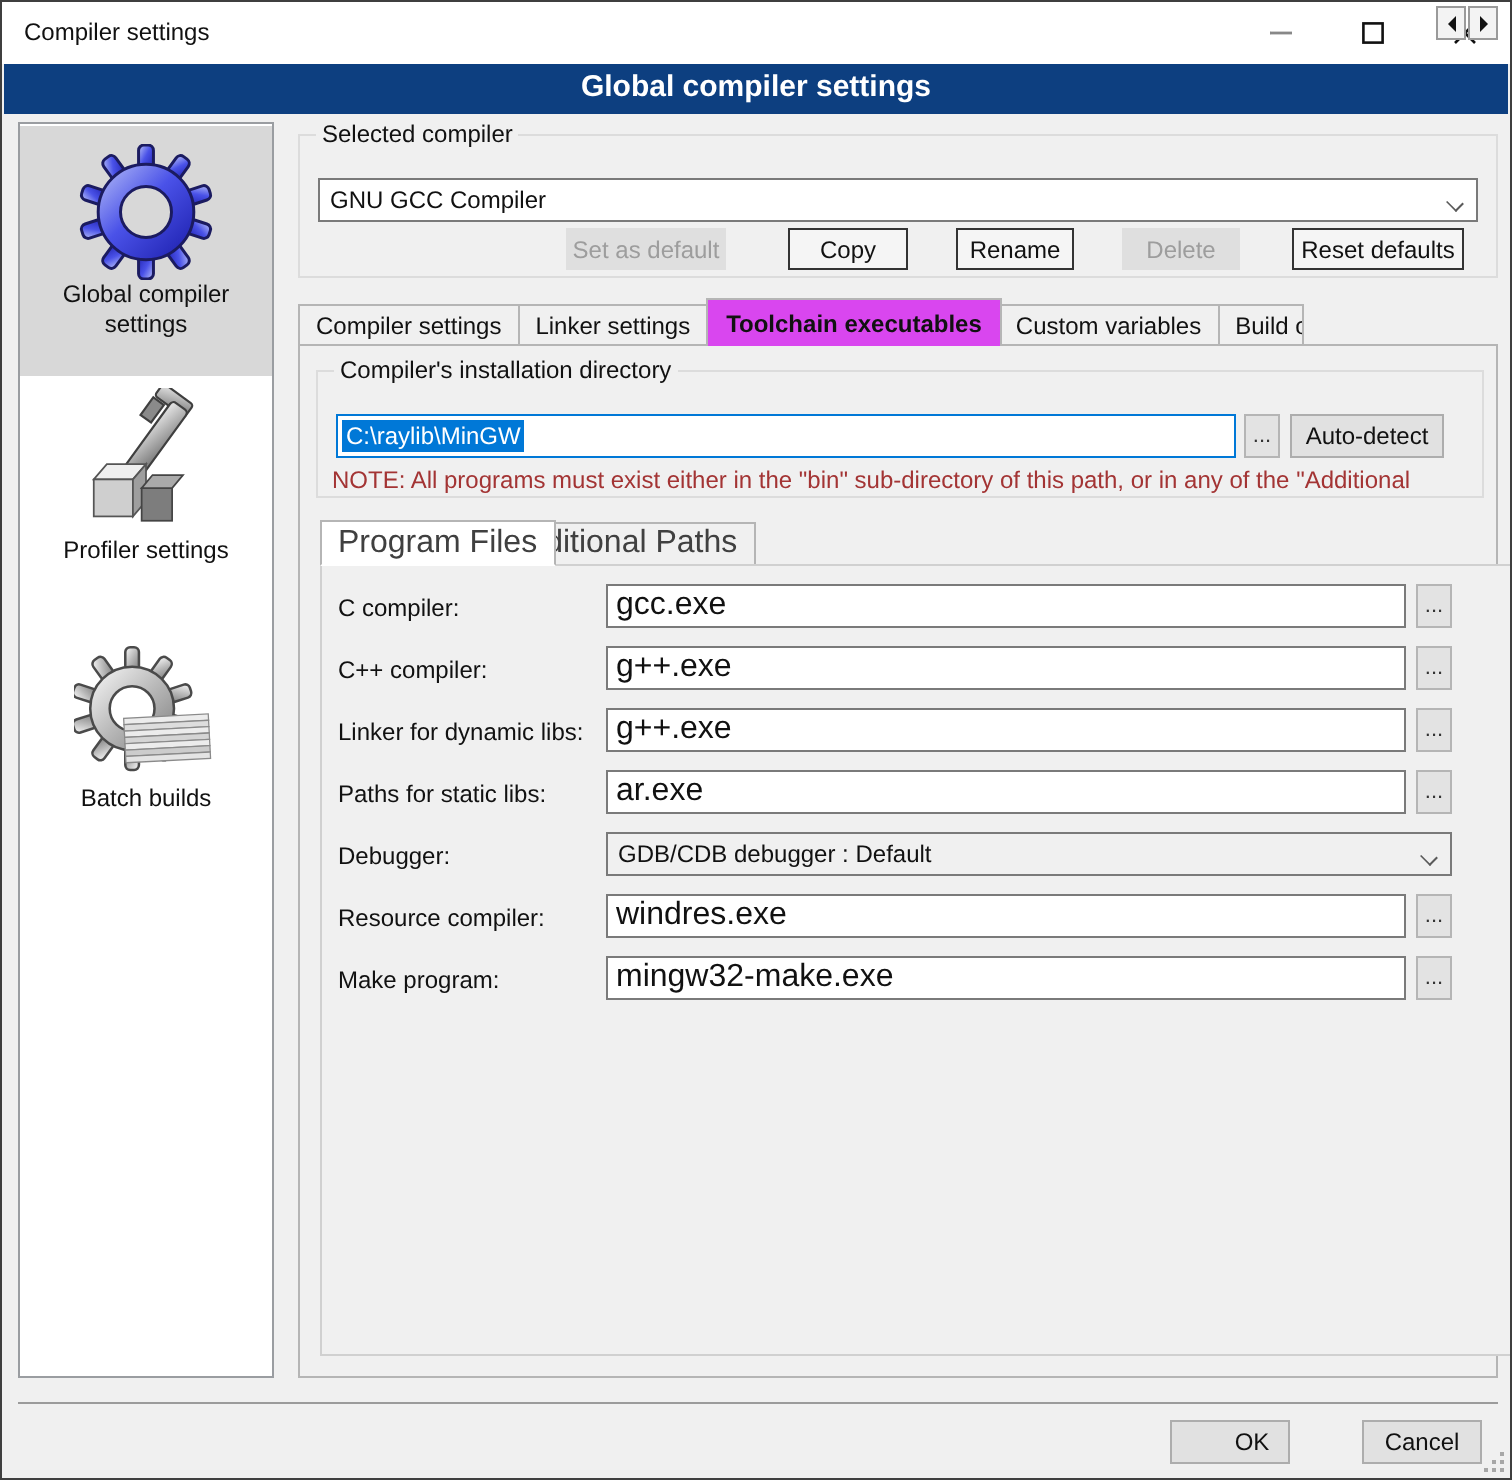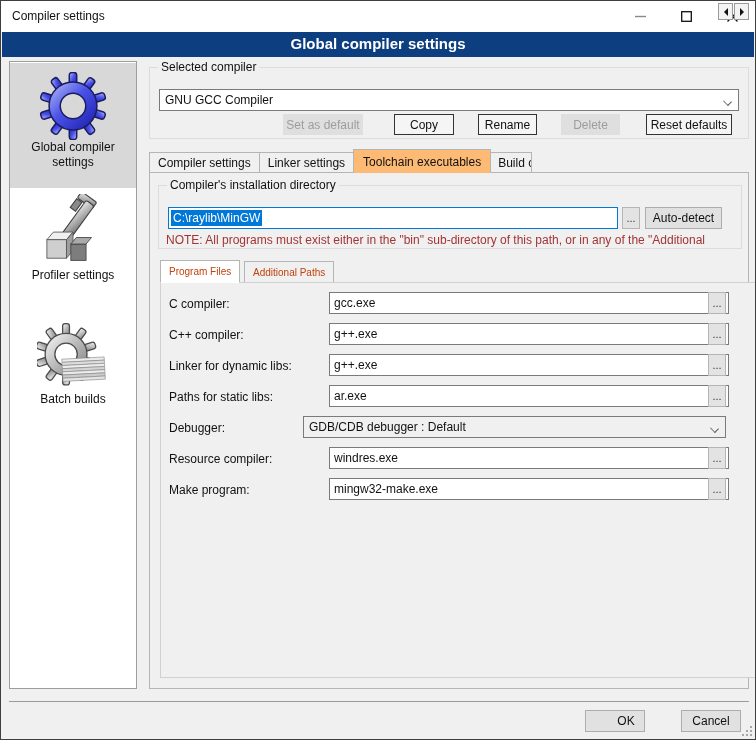--- a/index.html
+++ b/index.html
@@ -41,42 +41,42 @@
   .btn.disabled{background:#dfdfdf;border-color:#dfdfdf;color:#9d9d9d;}
   .btn.soft{background:#e1e1e1;border:1px solid #adadad;}
   .browse{position:absolute;width:18px;height:22px;background:#e3e3e3;border:1px solid #b5b5b5;font-size:11px;color:#333;
           display:flex;align-items:center;justify-content:center;padding:0;}
 
   
   .tabstrip{position:absolute;left:148px;top:149px;height:23px;display:flex;align-items:flex-end;}
   .tab{height:21px;background:#f0f0f0;border:1px solid #b5b5b5;border-left:none;font-size:12px;color:#111;
        display:flex;align-items:center;padding:0 8px;white-space:nowrap;}
   .tab:first-child{border-left:1px solid #b5b5b5;}
-  .tab.active{height:24px;background:#fdba74;border:1px solid #b5b5b5;border-bottom:none;position:relative;z-index:3;margin:0 -1px;padding:0 9px;}
+  .tab.active{height:24px;background:#d946ef;border:1px solid #b5b5b5;border-bottom:none;position:relative;z-index:3;margin:0 -1px;padding:0 9px;font-weight:bold;}
   .tab.clip{width:42px;overflow:hidden;padding-right:0;}
   .tab-arrow{position:absolute;top:2px;width:15px;height:17px;background:#f3f3f3;border:1px solid #9a9a9a;padding:0;}
   .tri{display:block;margin:0 auto;width:0;height:0;border-top:4px solid transparent;border-bottom:4px solid transparent;}
   .tri.left{border-right:4px solid #111;}
   .tri.right{border-left:4px solid #111;}
 
   .tabpage{position:absolute;left:148px;top:171px;width:600px;height:517px;background:#f0f0f0;border:1px solid #b5b5b5;}
 
   
   .dir-input{position:absolute;height:22px;background:#ffffff;border:1px solid #0078d7;display:flex;align-items:center;padding-left:2px;font-size:12px;}
   .dir-input .sel{background:#0078d7;color:#ffffff;padding:1px 2px;}
   .note{position:absolute;font-size:12px;color:#a33434;white-space:nowrap;overflow:hidden;}
 
   
-  .subtab{position:absolute;height:22px;background:#f0f0f0;border:1px solid #b5b5b5;font-size:10px;color:#c2410c;
+  .subtab{position:absolute;height:22px;background:#f0f0f0;border:1px solid #b5b5b5;font-size:16px;color:#404040;
           display:flex;align-items:center;padding:2px 8px;}
   .subtab.active{background:#ffffff;border-bottom:1px solid #ffffff;height:23px;z-index:3;}
   .innerpanel{position:absolute;left:10px;top:109px;width:696px;height:396px;background:#f0f0f0;border:1px solid #d0d0d0;}
 
   .field-label{position:absolute;font-size:12px;color:#111;}
-  .txt{position:absolute;height:22px;border:1px solid #7a7a7a;background:#fff;font-size:12px;padding:0 4px;color:#111;margin-left:26px;}
+  .txt{position:absolute;height:22px;border:1px solid #7a7a7a;background:#fff;font-size:16px;padding:0 4px;color:#111;}
 
   
   .divider{position:absolute;left:8px;top:700px;width:740px;height:0;border-top:1px solid #9b9b9b;}
   .grip{position:absolute;right:3px;bottom:3px;width:10px;height:10px;}
   .grip i{position:absolute;width:2px;height:2px;background:#a7a7a7;}
 </style>
 </head>
 <body>
 
 <div id="window">
@@ -201,20 +201,21 @@
   <button class="btn disabled" style="left:282px;top:113px;width:80px;">Set as default</button>
   <button class="btn" style="left:393px;top:113px;width:60px;">Copy</button>
   <button class="btn" style="left:477px;top:113px;width:59px;">Rename</button>
   <button class="btn disabled" style="left:560px;top:113px;width:59px;">Delete</button>
   <button class="btn" style="left:645px;top:113px;width:86px;">Reset defaults</button>
 
   <div class="tabstrip">
     <div class="tab">Compiler settings</div>
     <div class="tab">Linker settings</div>
     <div class="tab active">Toolchain executables</div>
+    <div class="tab">Custom variables</div>
     <div class="tab clip">Build options</div>
   </div>
   <button class="tab-arrow" style="left:717px;">
       <span class="tri left"></span>
     </button>
   <button class="tab-arrow" style="left:733px;">
       <span class="tri right"></span>
     </button>
 
   <div class="tabpage">

